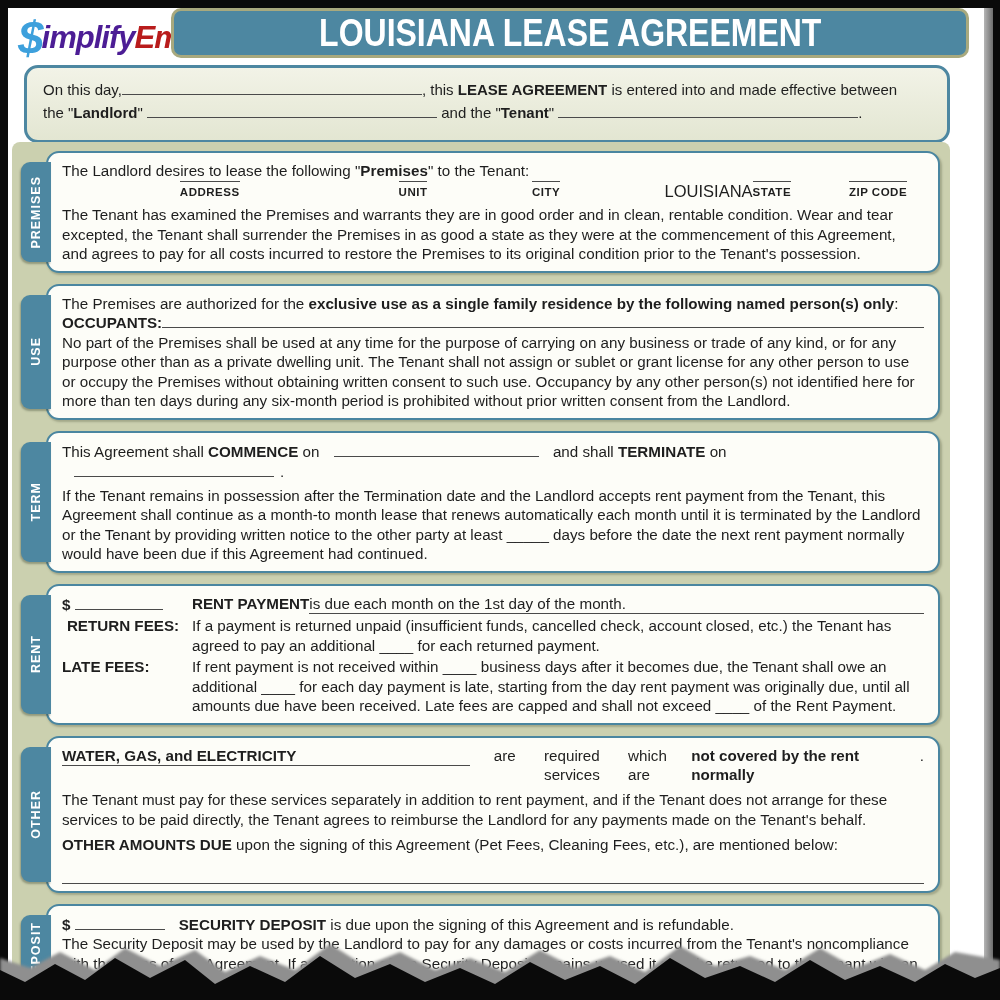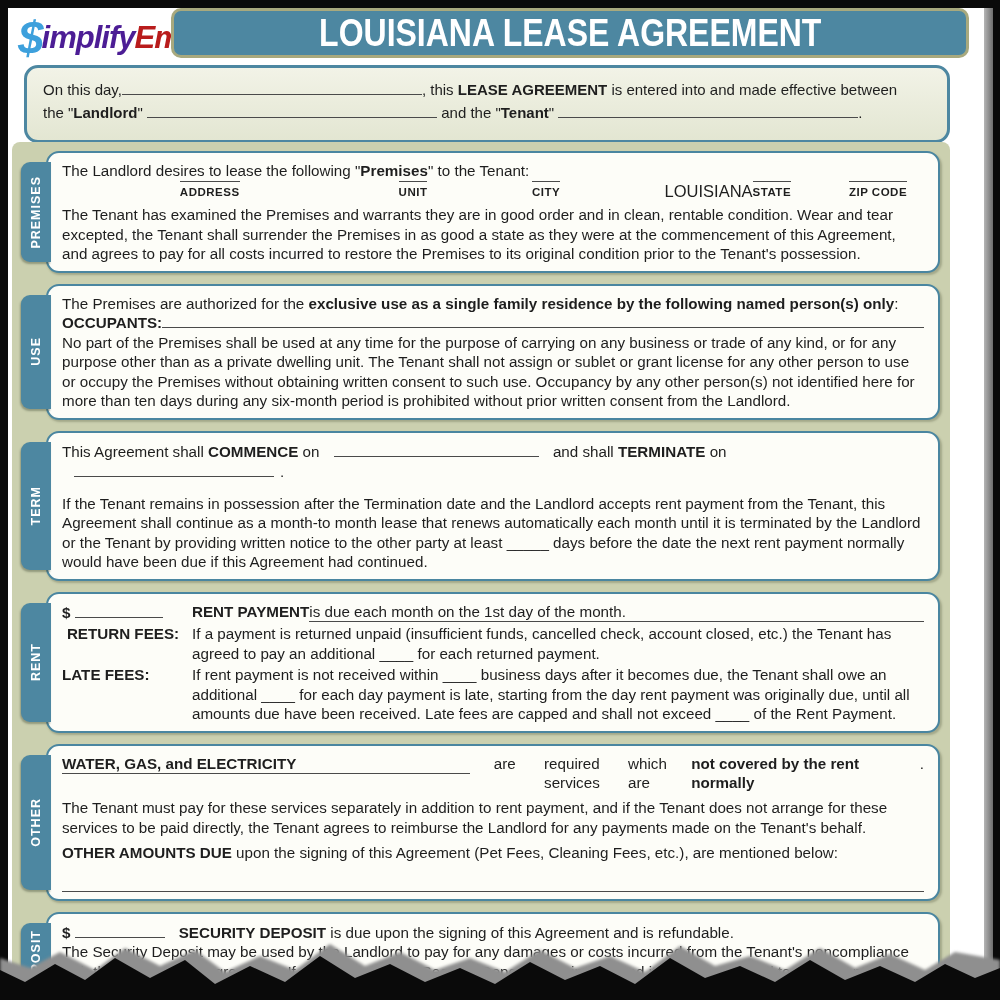--- a/index.html
+++ b/index.html
@@ -122,21 +122,21 @@
           <b>OCCUPANTS:</b>
           <span class="grow ub"></span>
         </div>
         <div>No part of the Premises shall be used at any time for the purpose of carrying on any business or trade of any kind, or for any purpose other than as a private dwelling unit. The Tenant shall not assign or sublet or grant license for any other person to use or occupy the Premises without obtaining written consent to such use. Occupancy by any other person(s) not identified here for more than ten days during any six-month period is prohibited without prior written consent from the Landlord.</div>
       </div>
 
       <div class="section">
         <div class="tab">
             <span>TERM</span>
           </div>
-        <div style="margin-bottom:12px">
+        <div style="margin-bottom:4px">
           <span>This Agreement shall </span><b>COMMENCE</b><span> on</span>
           <span class="blank" style="width:205px;margin:0 10px"></span>
           <span>and shall </span><b>TERMINATE</b><span> on</span>
           <span class="blank" style="width:200px;margin:0 6px 0 12px"></span><span>.</span>
         </div>
         <div>If the Tenant remains in possession after the Termination date and the Landlord accepts rent payment from the Tenant, this Agreement shall continue as a month-to month lease that renews automatically each month until it is terminated by the Landlord or the Tenant by providing written notice to the other party at least _____ days before the date the next rent payment normally would have been due if this Agreement had continued.</div>
       </div>
 
       <div class="section">
         <div class="tab">

